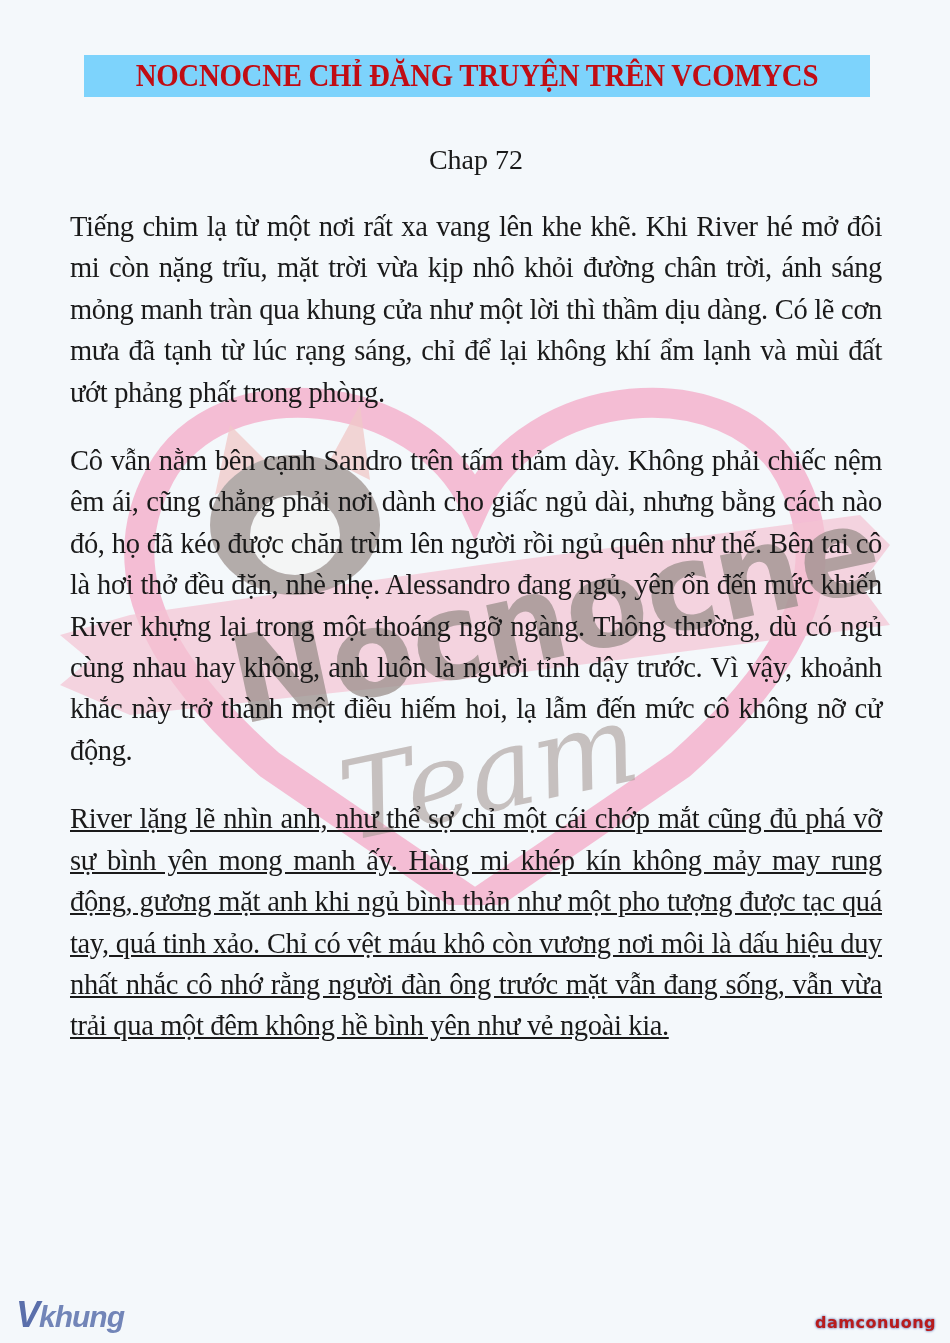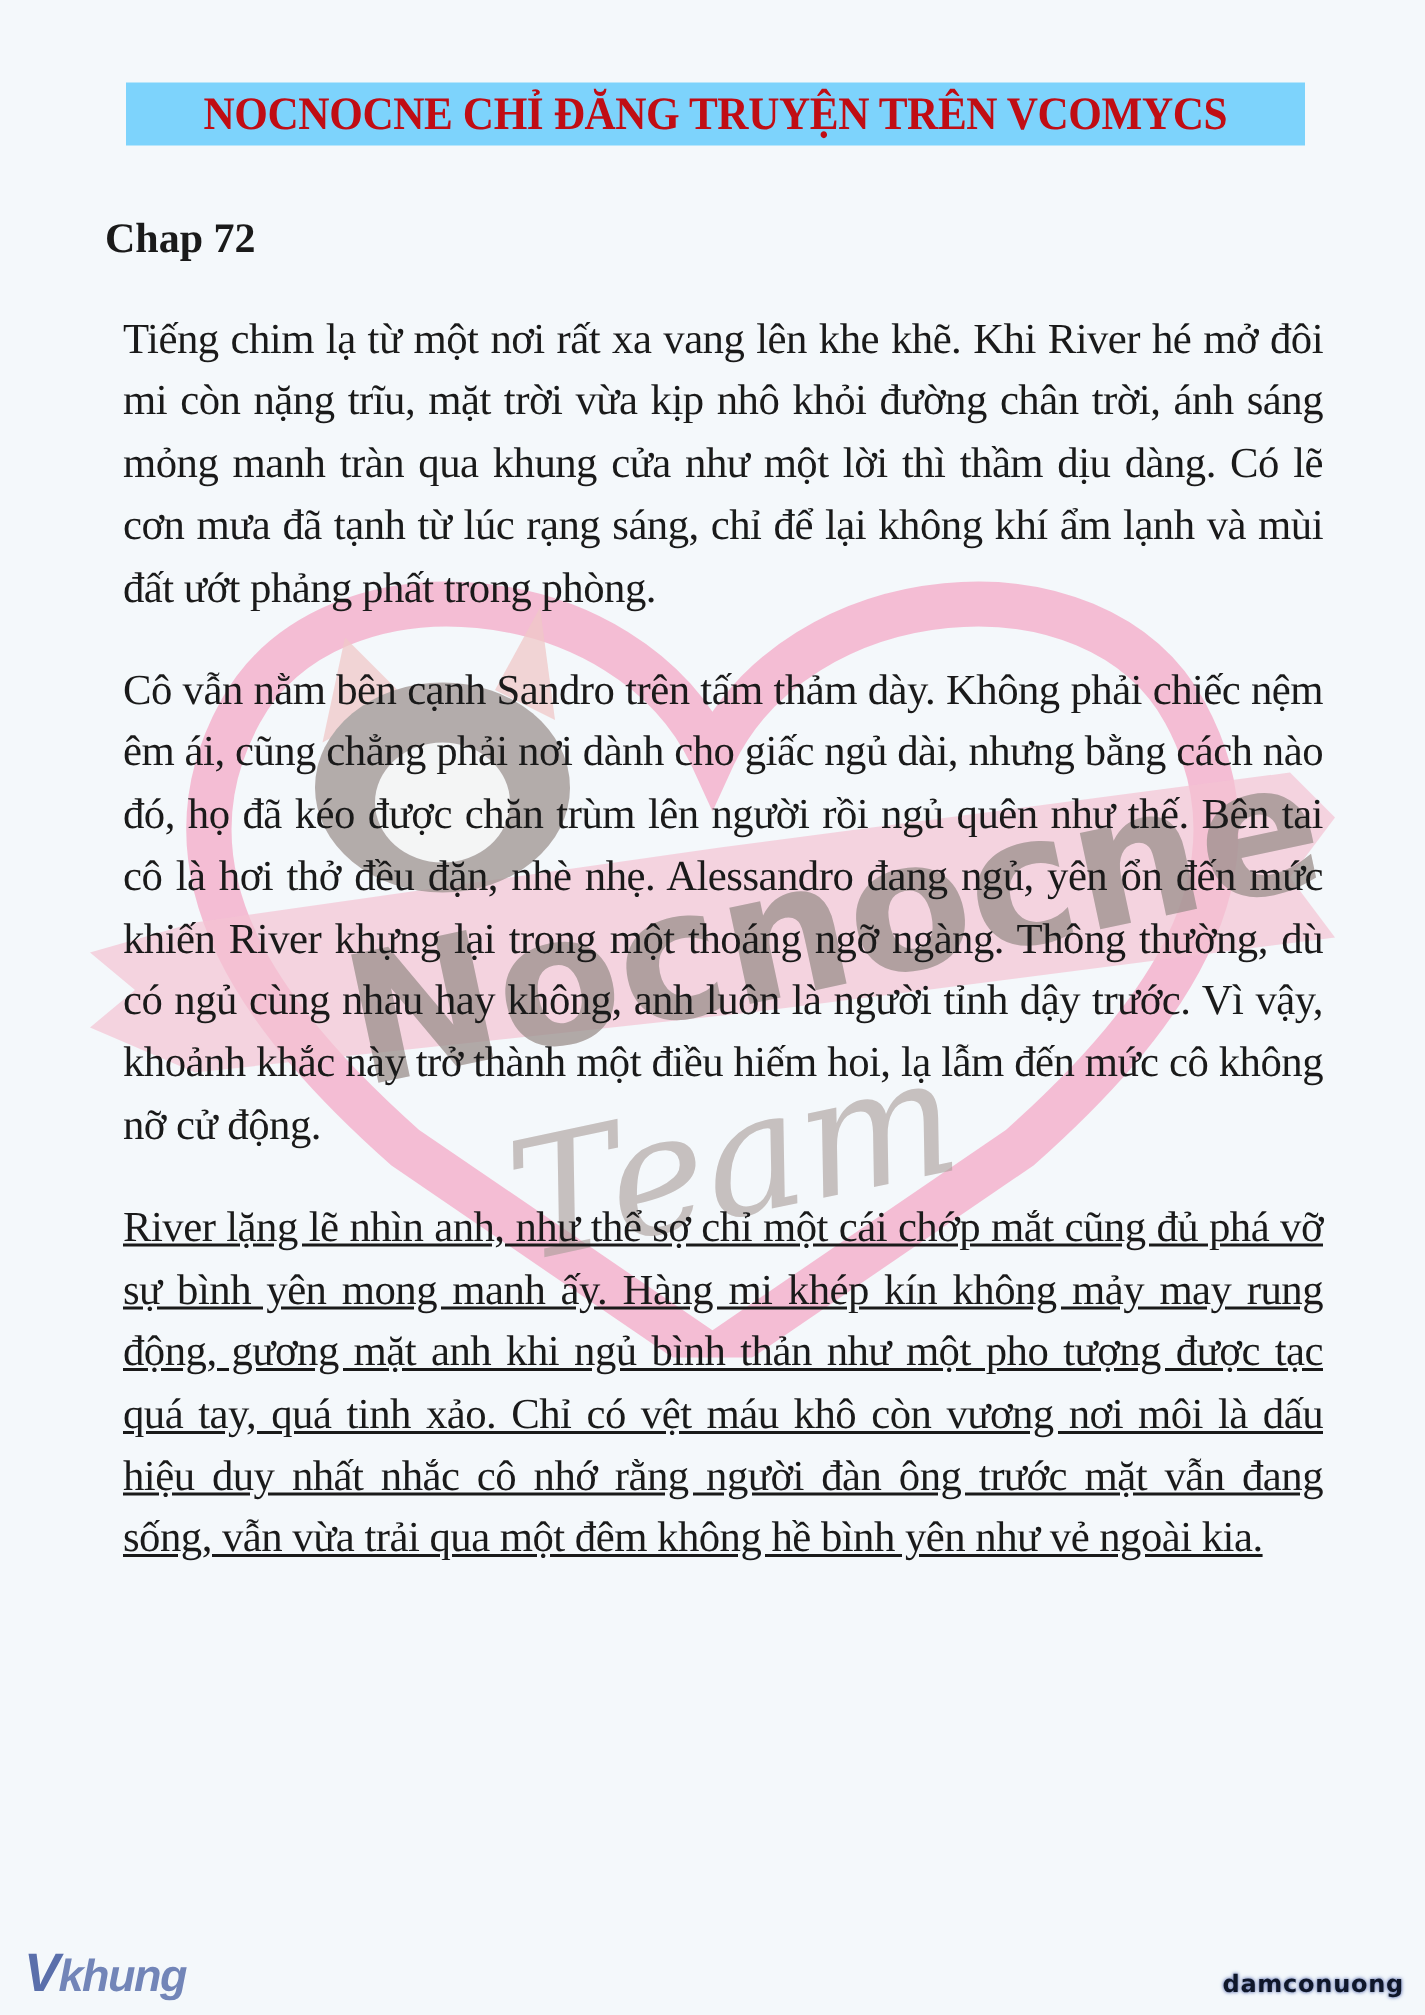--- a/index.html
+++ b/index.html
@@ -49,26 +49,27 @@
       position: absolute;
       left: 70px;
       top: 140px;
       width: 812px;
       z-index: 2;
     }
     .chapter {
       font-size: 28px;
       line-height: 40px;
       margin: 0 0 26px 0;
-      font-weight: 700;
+      font-weight: 400;
+      text-align: center;
     }
     .para {
       font-size: 28.5px;
       line-height: 41.4px;
-      margin: 0 0 27px 12px;
+      margin: 0 0 27px 0;
       text-align: justify;
       letter-spacing: -0.35px;
     }
     .para.last { margin-bottom: 0; text-decoration: underline; }
     .logo-vcomycs {
       position: absolute;
       left: 16px;
       top: 1294px;
       font-family: "Liberation Sans", sans-serif;
       font-style: italic;
@@ -82,21 +83,21 @@
       font-size: 36px;
       color: #5a6fab;
     }
     .site-mark {
       position: absolute;
       right: 14px;
       top: 1313px;
       font-family: "DejaVu Sans", sans-serif;
       font-weight: bold;
       font-size: 16px;
-      color: #0f172a;
+      color: #b91c1c;
       text-shadow: 0 0 3px #7d8dc0, 0 0 2px #7d8dc0;
       letter-spacing: 0.5px;
       z-index: 2;
     }
   </style>
 </head>
 <body>
 
 <svg class="watermark" viewBox="0 0 870 520" xmlns="http://www.w3.org/2000/svg">
 

